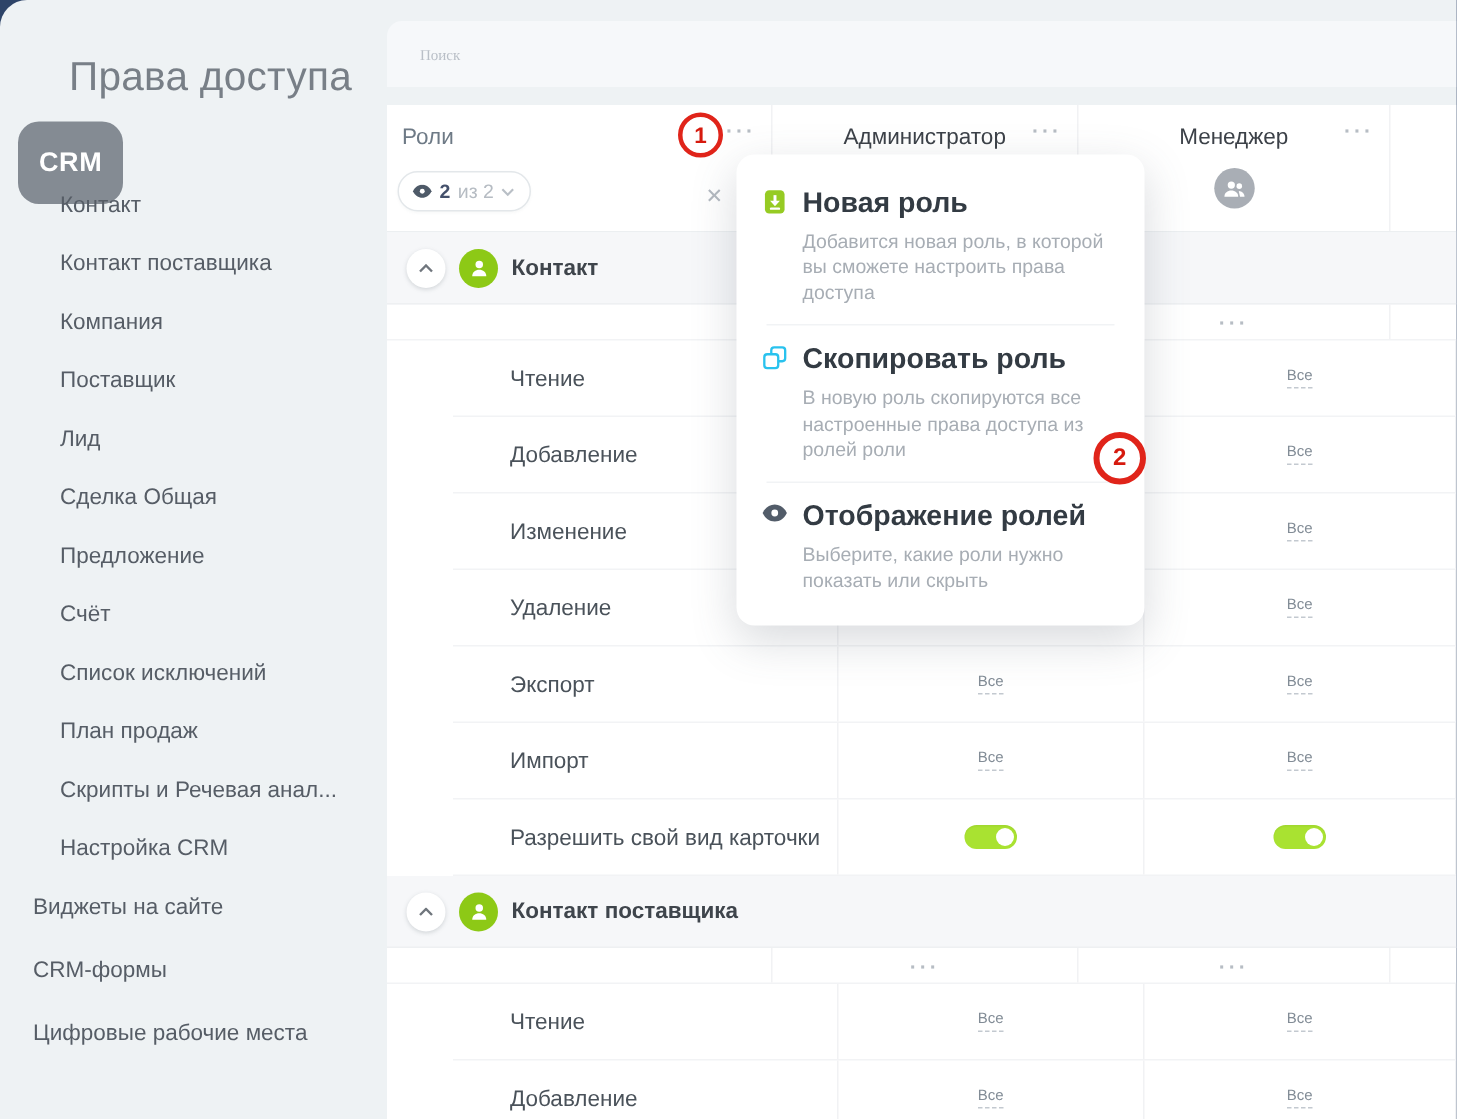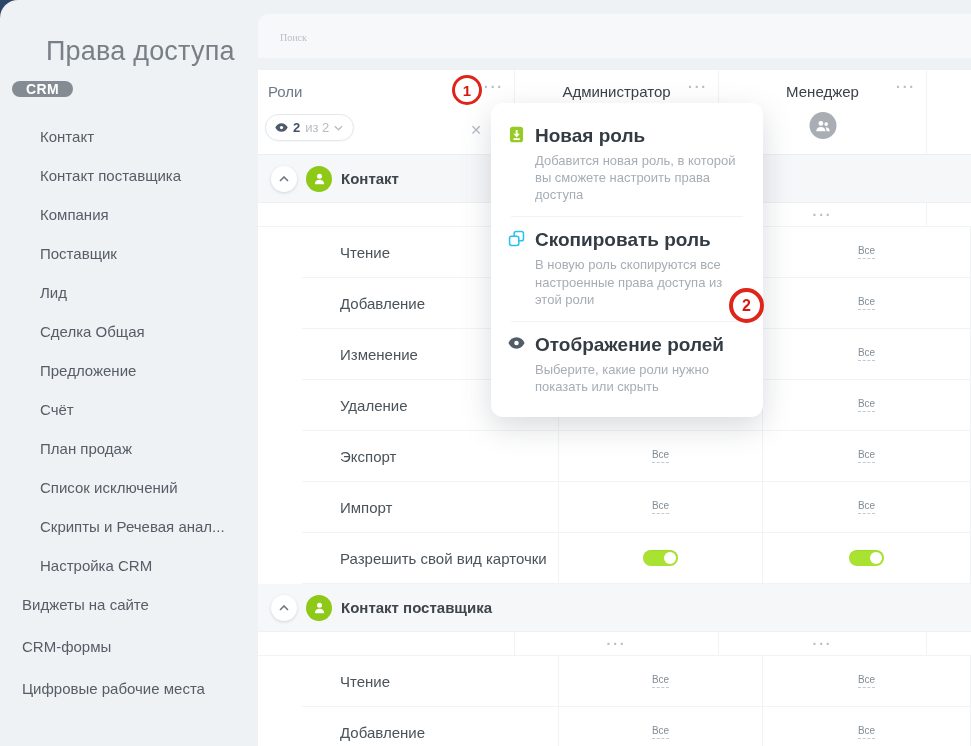--- a/index.html
+++ b/index.html
@@ -7,22 +7,22 @@
     width:971px;height:746px;overflow:hidden;position:relative;
     background:#2e4468;
     font-family:"Liberation Sans","DejaVu Sans",sans-serif;
     -webkit-font-smoothing:antialiased;
   }
   .app{position:absolute;inset:0;background:#eef2f4;border-top-left-radius:18px;overflow:hidden;}
 
   
   .sidebar{position:absolute;left:0;top:0;bottom:0;width:258px;}
   .page-title{margin:16px;position:absolute;left:30px;top:20px;font-size:27px;font-weight:400;color:#787f87;letter-spacing:.2px;}
-  .crm-badge{position:absolute;left:12px;top:81px;background:#848b93;color:#fff;font-size:14px;font-weight:bold;
-    padding:0 14px;border-radius:14px;letter-spacing:.4px;}
+  .crm-badge{position:absolute;left:12px;top:81px;background:#848b93;color:#fff;font-size:18px;font-weight:bold;
+    padding:17px 14px;border-radius:14px;letter-spacing:.4px;}
   ul.side{list-style:none;margin:0;padding:0;position:absolute;left:0;right:0;}
   ul.side.crm{top:117px;}
   ul.side.root{top:584px;}
   .side-item{height:39px;line-height:39px;padding-left:40px;font-size:15px;color:#565d66;cursor:pointer;
     white-space:nowrap;overflow:hidden;text-overflow:ellipsis;}
   ul.side.root .side-item{height:42px;line-height:42px;padding-left:22px;}
 
   
   .search-band{position:absolute;left:258px;top:14px;right:0;height:44px;background:#f6f8fa;border-top-left-radius:10px;}
   .search-band input{position:absolute;left:20px;top:0;height:44px;width:400px;border:none;background:transparent;outline:none;
@@ -91,22 +91,22 @@
     <div class="crm-badge">CRM</div>
     <ul class="side crm" id="crm-list">
         <li class="side-item">Контакт</li>
         <li class="side-item">Контакт поставщика</li>
         <li class="side-item">Компания</li>
         <li class="side-item">Поставщик</li>
         <li class="side-item">Лид</li>
         <li class="side-item">Сделка Общая</li>
         <li class="side-item">Предложение</li>
         <li class="side-item">Счёт</li>
+        <li class="side-item">Список исключений</li>
         <li class="side-item">План продаж</li>
-        <li class="side-item">Список исключений</li>
         <li class="side-item">Скрипты и Речевая анал...</li>
         <li class="side-item">Настройка CRM</li>
       </ul>
     <ul class="side root" id="root-list">
         <li class="side-item">Виджеты на сайте</li>
         <li class="side-item">CRM-формы</li>
         <li class="side-item">Цифровые рабочие места</li>
       </ul>
   </aside>
 
@@ -318,21 +318,21 @@
     </span>
   </div>
       <div class="menu-div"></div>
       <div class="menu-item">
     <span class="mi-icon"><svg width="17" height="17" viewBox="0 0 22 22">
             <rect x="8" y="2" width="12" height="12" rx="2.5" fill="none" stroke="#29c2ee" stroke-width="2"></rect>
             <rect x="2" y="8" width="12" height="12" rx="2.5" fill="#fff" stroke="#29c2ee" stroke-width="2"></rect>
           </svg></span>
     <span>
       <div class="mi-title">Скопировать роль</div>
-      <div class="mi-desc">В новую роль скопируются все настроенные права доступа из этой роли</div>
+      <div class="mi-desc">В новую роль скопируются все настроенные права доступа из ролей роли</div>
     </span>
   </div>
       <div class="menu-div"></div>
       <div class="menu-item">
     <span class="mi-icon"><svg width="17" height="12" viewBox="0 0 24 16">
             <path d="M12 0C7 0 2.8 3.1.6 8 2.8 12.9 7 16 12 16s9.2-3.1 11.4-8C21.2 3.1 17 0 12 0z" fill="#525c69"></path>
             <circle cx="12" cy="8" r="3.2" fill="#fff"></circle>
           </svg></span>
     <span>
       <div class="mi-title">Отображение ролей</div>

